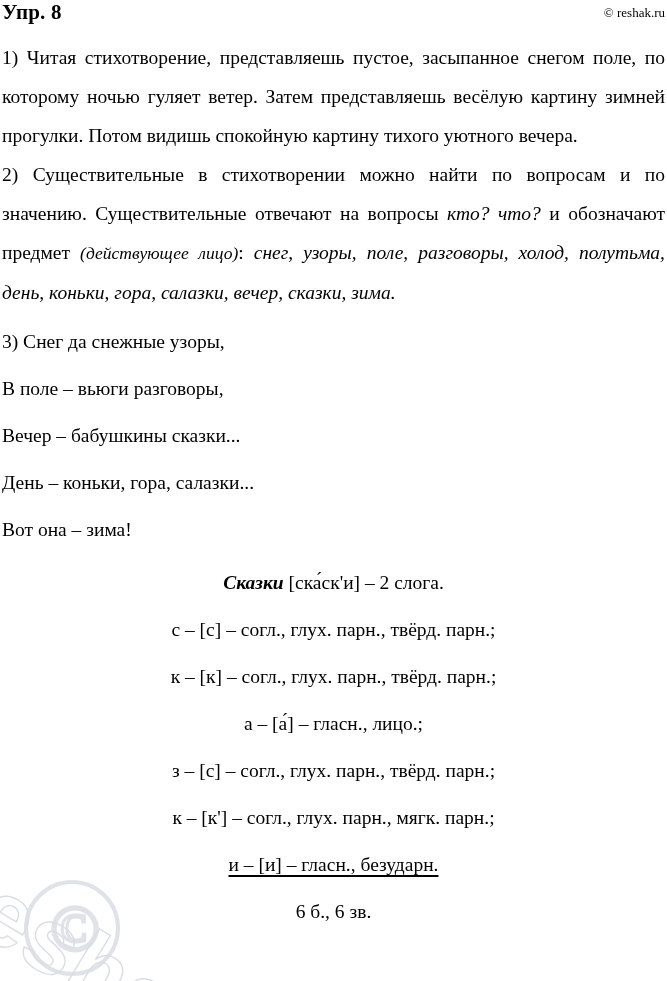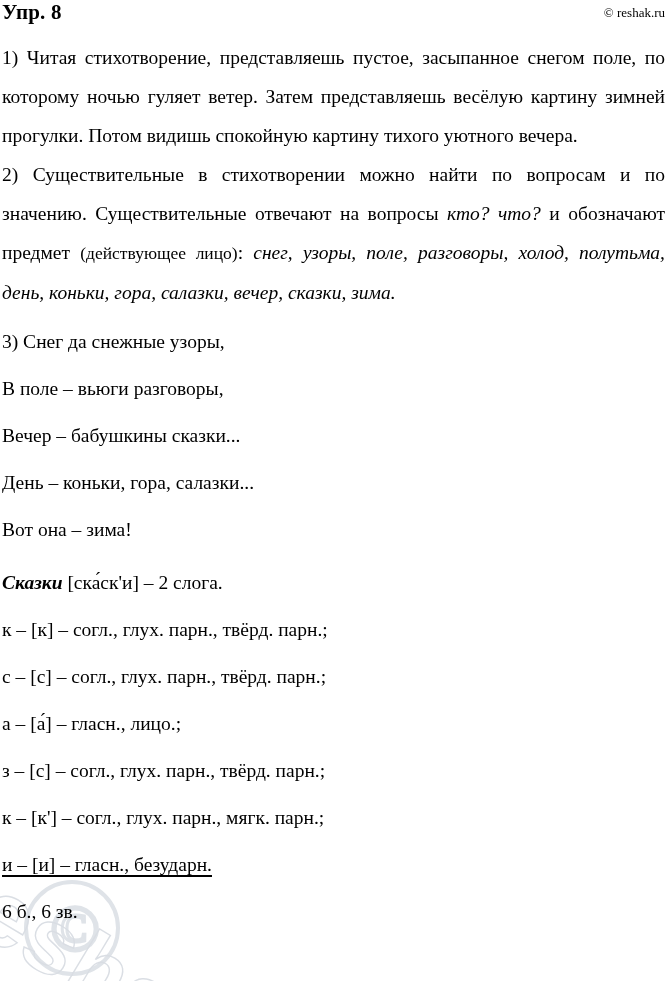--- a/index.html
+++ b/index.html
@@ -103,35 +103,37 @@
     line-height: 39px;
     text-align: justify;
     text-justify: inter-word;
     margin: 0;
     padding: 0;
   }
   .para-1 { margin-top: 12px; }
   .para-2 { margin-top: 0; }
   .it { font-style: italic; }
   .it-small {
+    font-style: italic;
     font-size: 17.5px;
   }
 
   .verse-block { margin-top: 6px; }
   .verse-line {
     font-size: 19.5px;
     line-height: 47px;
     white-space: nowrap;
   }
 
   .analysis-block { margin-top: 6px; }
   .analysis-line {
     font-size: 19.5px;
     line-height: 47px;
     white-space: nowrap;
+    text-align: center;
   }
   .analysis-line .word {
     font-weight: 700;
     font-style: italic;
   }
   .analysis-line.underlined .u-run {
     text-decoration: underline;
     text-underline-offset: 4px;
     text-decoration-thickness: 1.5px;
   }
@@ -162,22 +164,22 @@
       <div class="verse-line">День – коньки, гора, салазки...</div>
       <div class="verse-line">Вот она – зима!</div>
     </div>
 
   <div class="analysis-block">
     <div class="analysis-line">
       <span class="word">Сказки</span>
       <span>[ска́ск'и] – 2 слога.</span>
     </div>
     <div>
+        <div class="analysis-line"><span>с – [с] – согл., глух. парн., твёрд. парн.;</span></div>
         <div class="analysis-line"><span>к – [к] – согл., глух. парн., твёрд. парн.;</span></div>
-        <div class="analysis-line"><span>с – [с] – согл., глух. парн., твёрд. парн.;</span></div>
         <div class="analysis-line"><span>а – [а́] – гласн., лицо.;</span></div>
         <div class="analysis-line"><span>з – [с] – согл., глух. парн., твёрд. парн.;</span></div>
         <div class="analysis-line"><span>к – [к'] – согл., глух. парн., мягк. парн.;</span></div>
         <div class="analysis-line underlined"><span class="u-run">и – [и] – гласн., безударн.</span></div>
       </div>
     <div class="analysis-line">6 б., 6 зв.</div>
   </div>
 
 </div>
 

